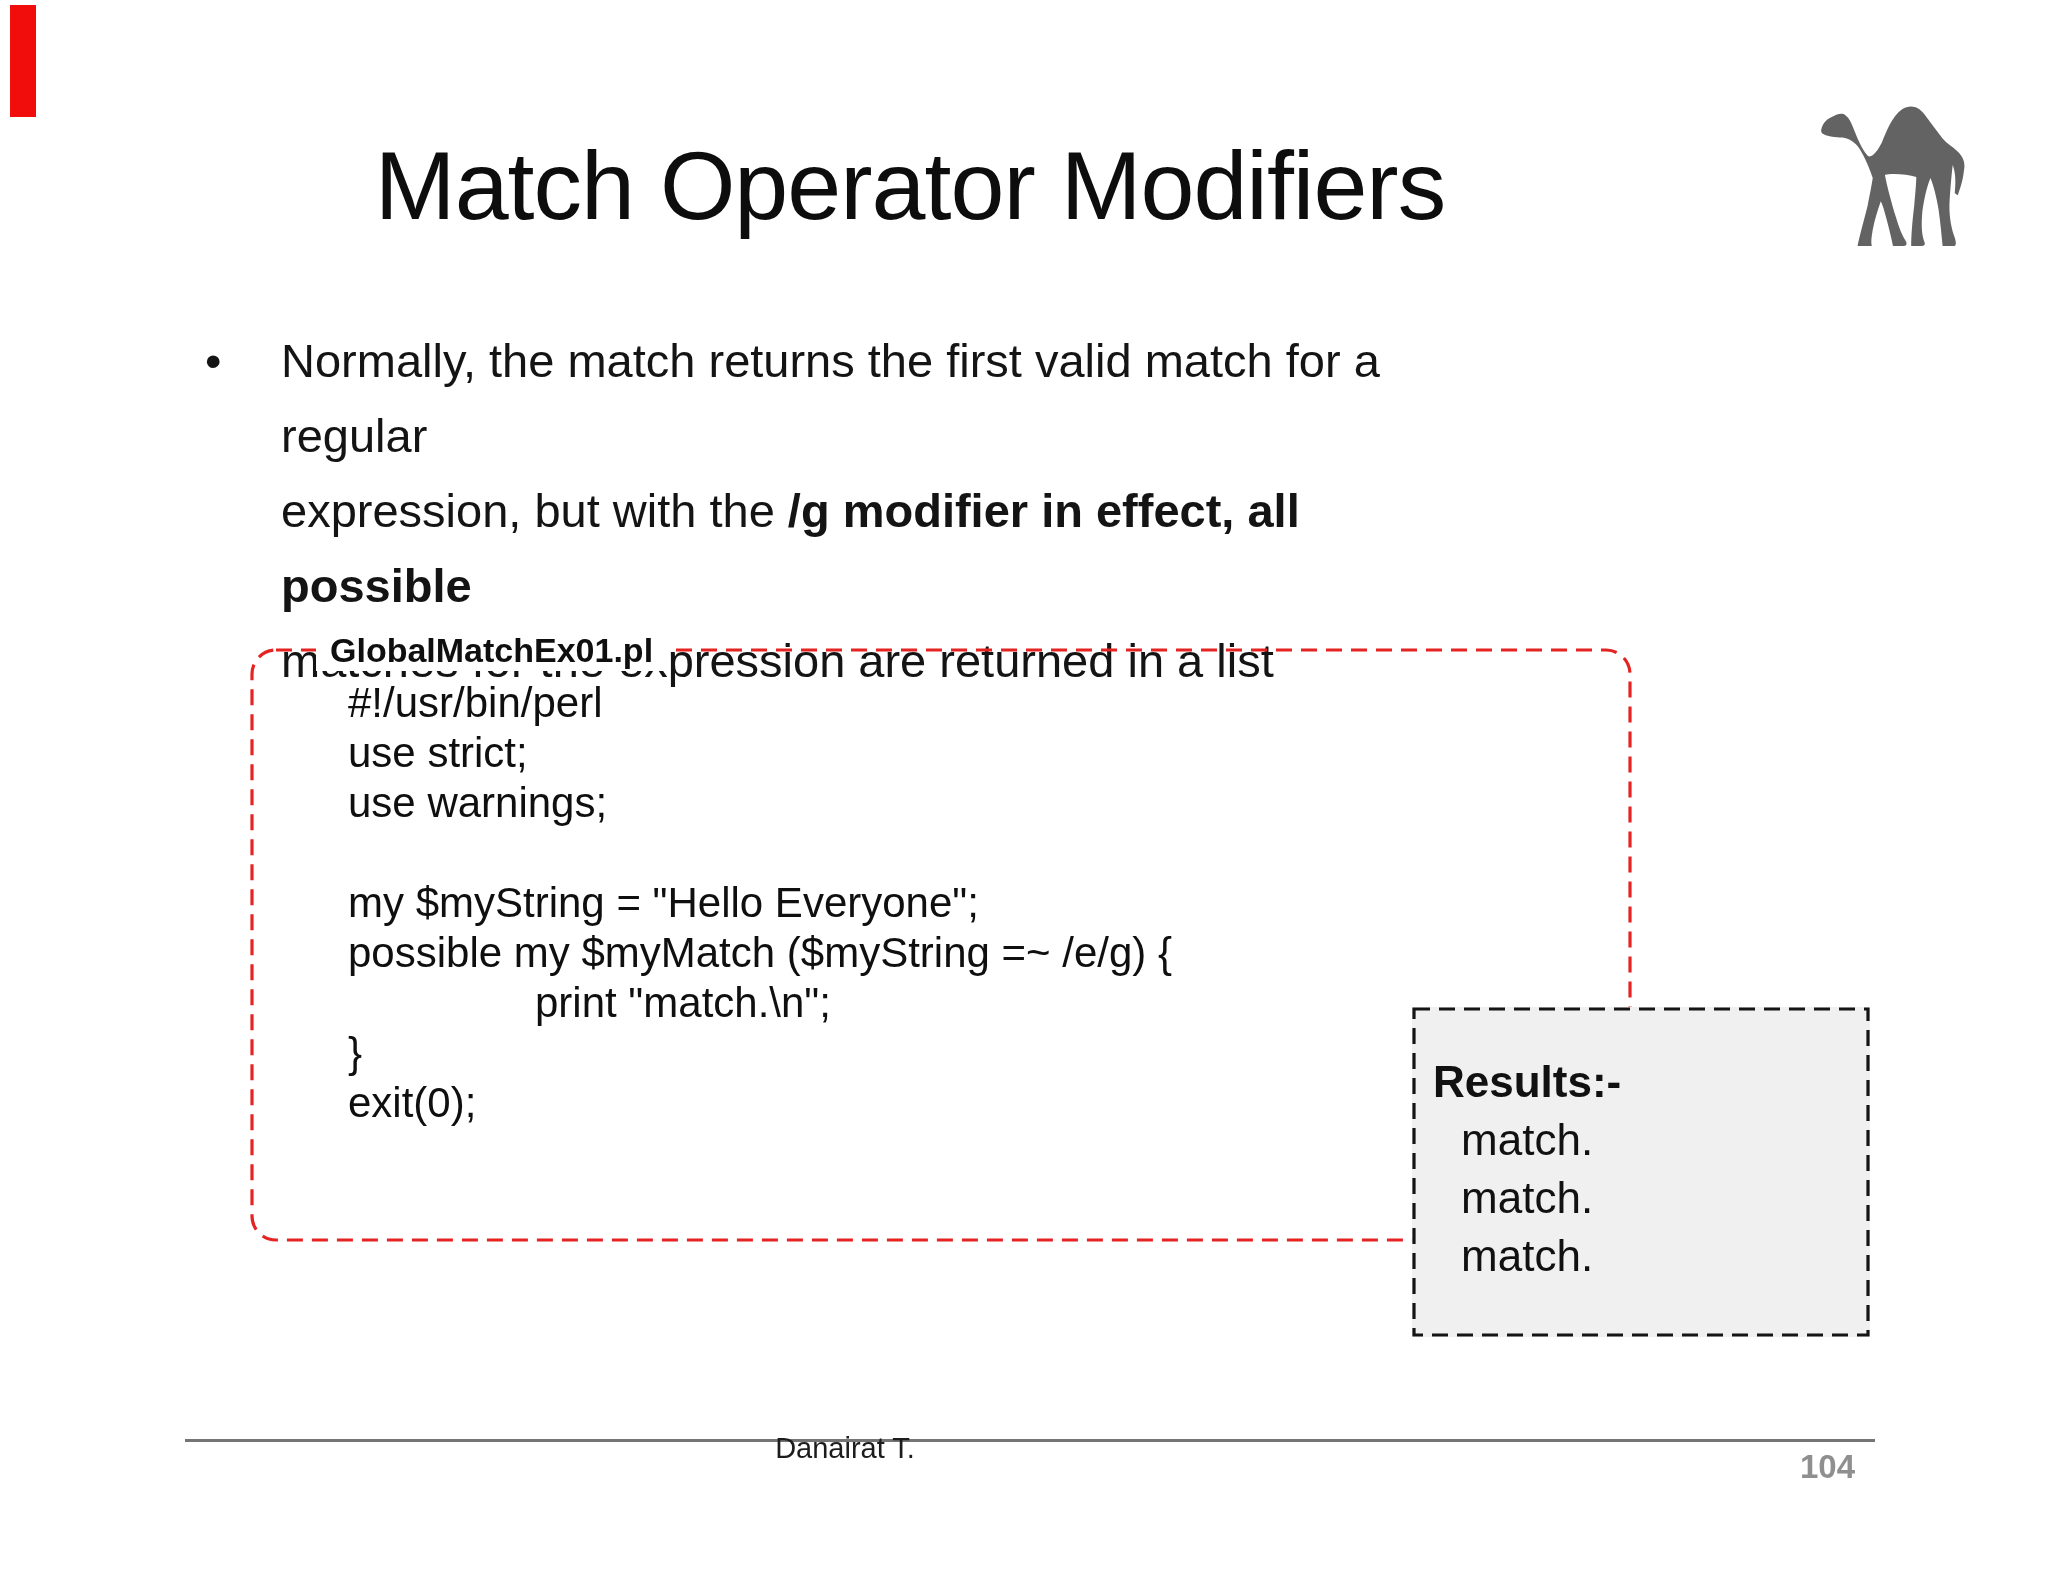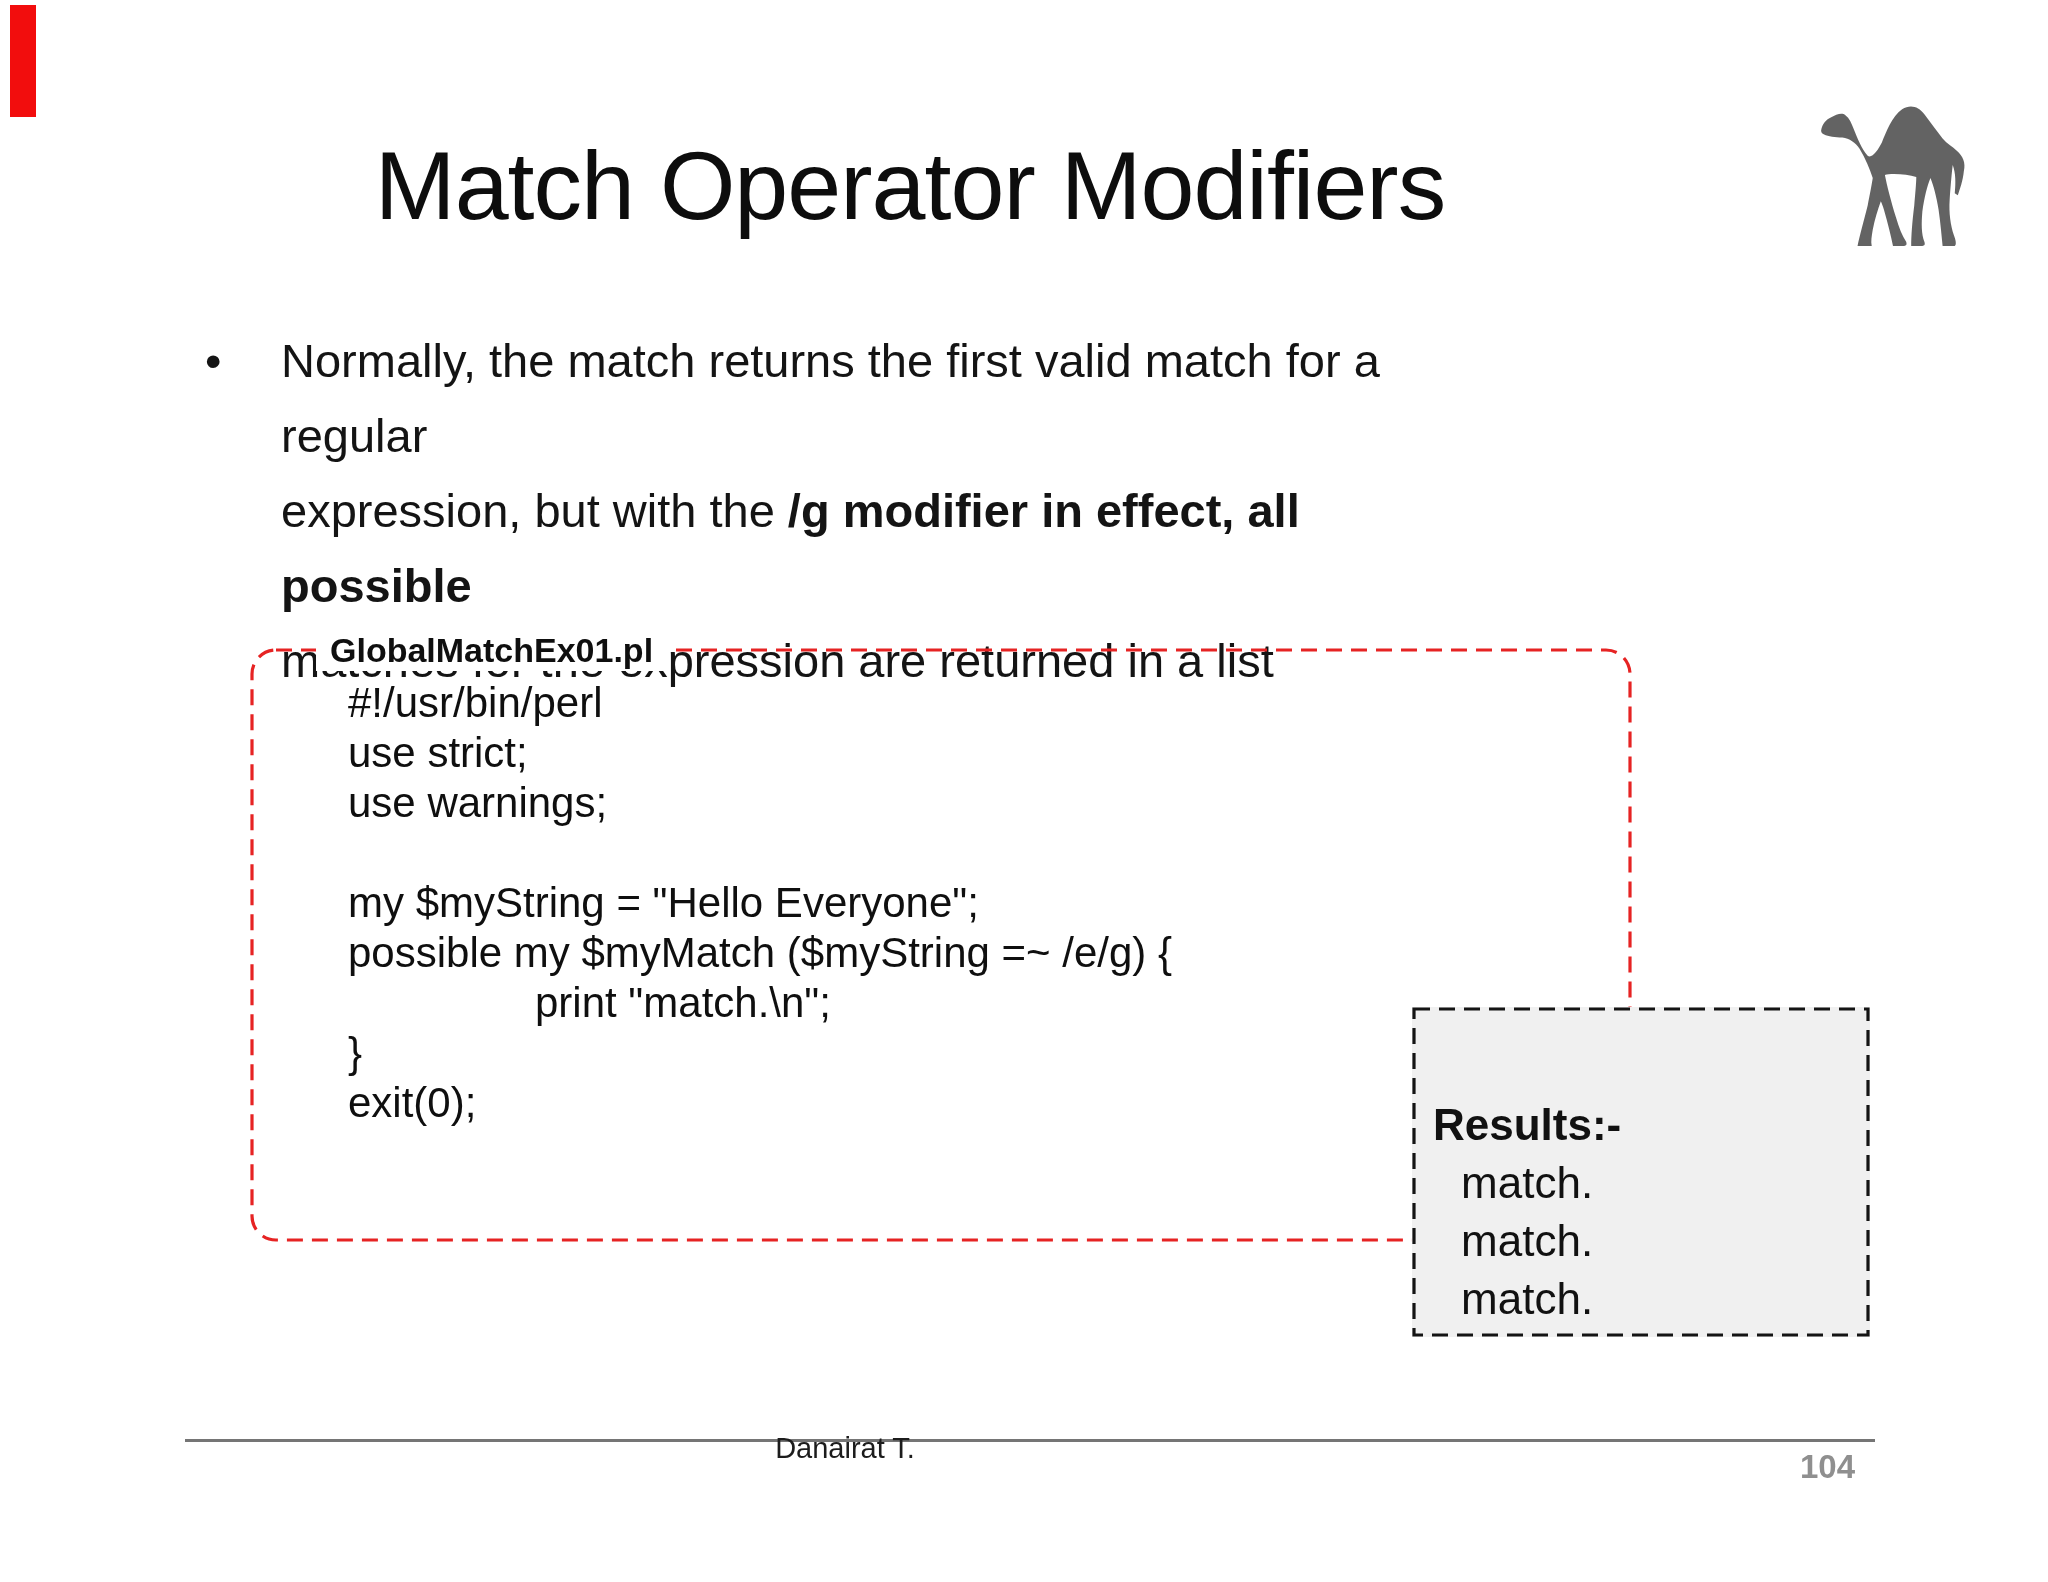--- a/index.html
+++ b/index.html
@@ -24,21 +24,21 @@
     padding:0 14px;height:42px;line-height:42px;font-size:34px;font-weight:700;color:#0f0f0f;
   }
   .code-lines{position:absolute;left:348px;top:678px;z-index:2;font-size:42px;color:#0f0f0f;}
   .code-line{min-height:50px;line-height:50px;white-space:pre;}
   .code-line.indent{padding-left:187px;}
   .results-box{
     position:absolute;left:1412px;top:1007px;width:458px;height:330px;z-index:4;
     background:#f0f0f0;
   }
   .results-box svg{position:absolute;left:0;top:0;}
-  .results-text{position:absolute;left:21px;top:46px;font-size:44px;color:#111;margin-top:43px;}
+  .results-text{position:absolute;left:21px;top:46px;font-size:44px;color:#111;}
   .results-title{font-weight:700;line-height:58px;}
   .results-line{line-height:58px;text-align:center;}
   .footer-divider{position:absolute;left:185px;top:1439px;width:1690px;height:3px;background:#757575;}
   .footer-author{position:absolute;left:0;top:1432px;width:1690px;text-align:center;font-size:29px;color:#1c1c1c;}
   .page-number{position:absolute;left:1800px;top:1448px;font-size:33px;color:#8f8f8f;font-weight:bold;}
 </style>
 </head>
 <body>
 
 <div class="stage">

